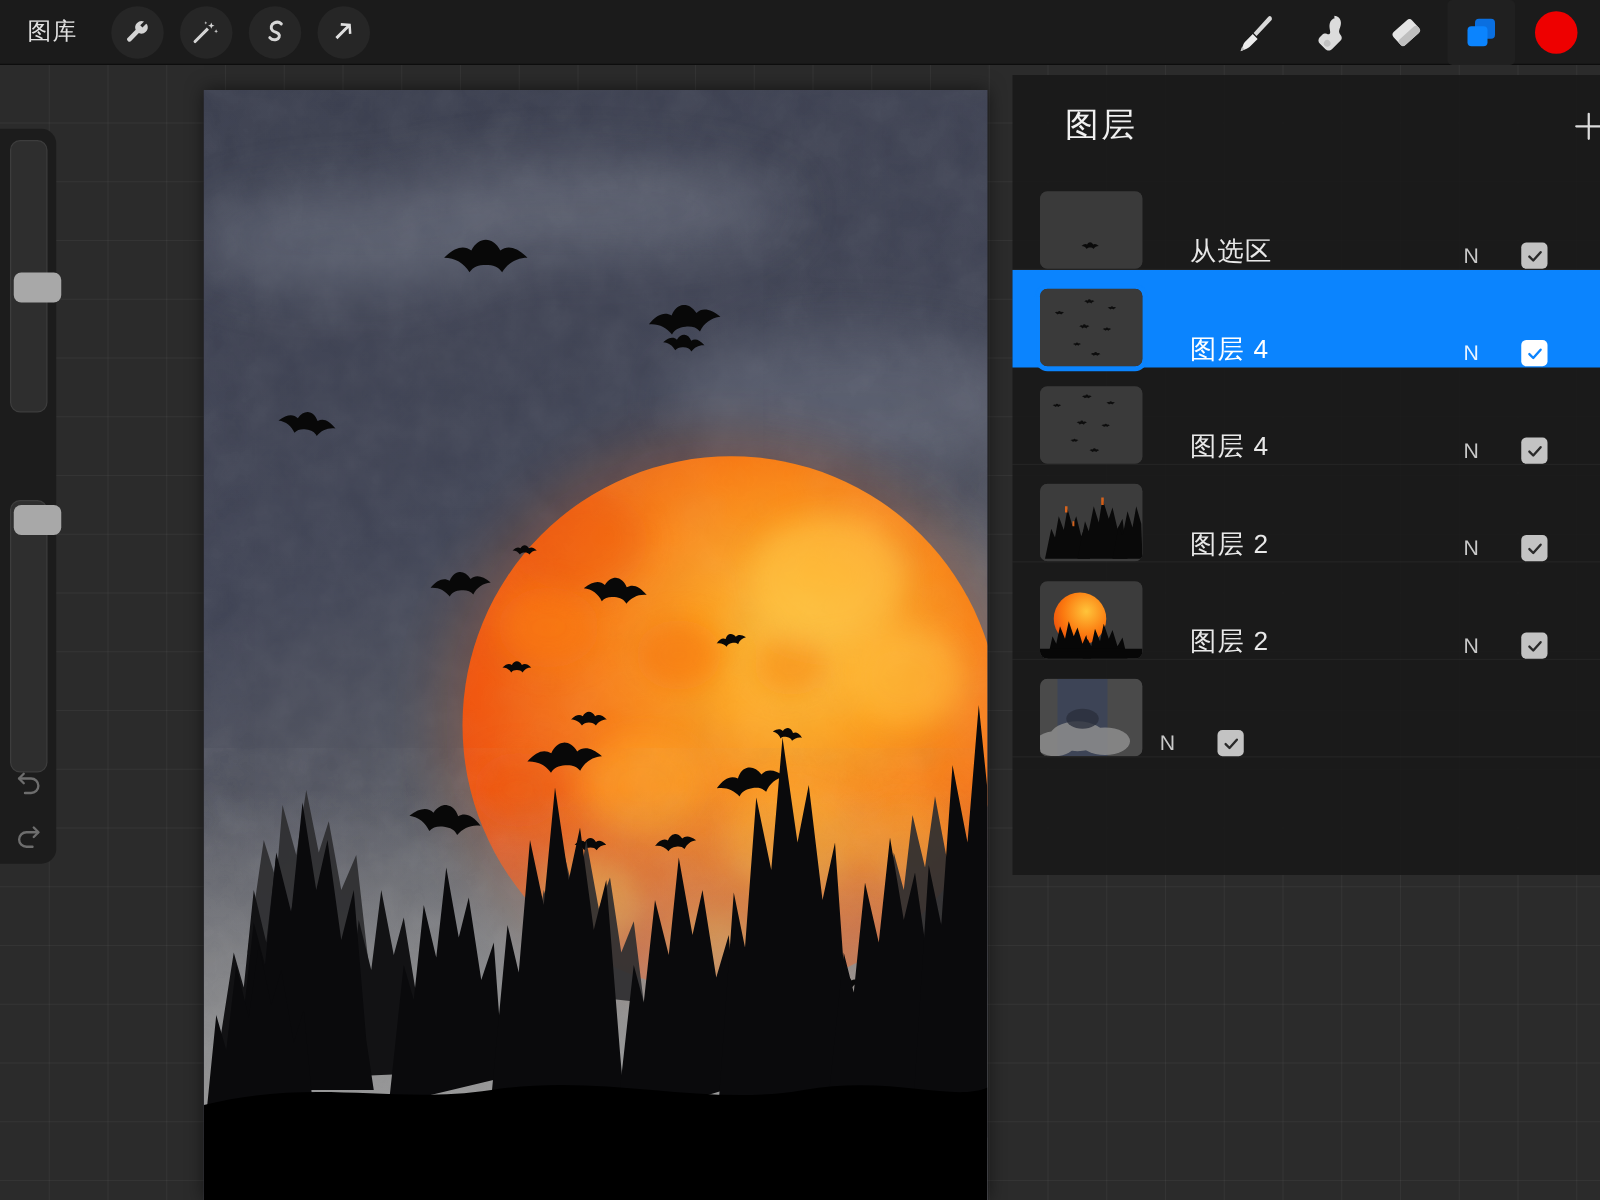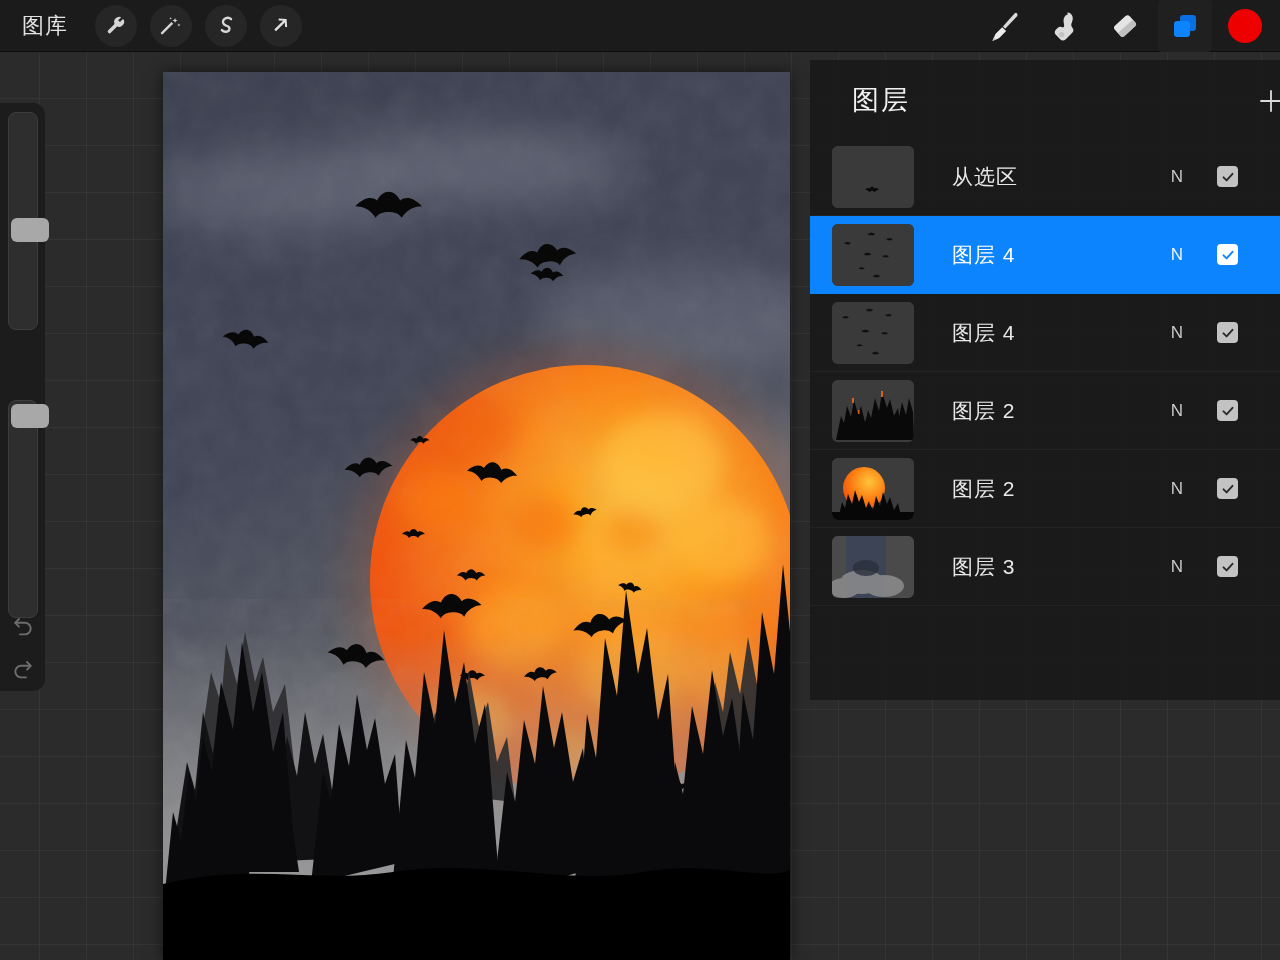--- a/index.html
+++ b/index.html
@@ -22,21 +22,21 @@
   #topbar {
     position: absolute; left: 0; top: 0; width: 1280px; height: 52px;
     background: #1b1b1b;
     border-bottom: 1px solid #0d0d0d;
     z-index: 40;
   }
   #topbar-left { position: absolute; left: 0; top: 0; height: 52px; display: flex; align-items: center; }
   #topbar-right { position: absolute; right: 0; top: 0; height: 52px; display: flex; align-items: center; }
 
   .gallery-btn {
-    color: #e2e2e2; font-size: 22px; padding: 0 14px 0 22px;
+    color: #e2e2e2; font-size: 19px; padding: 0 14px 0 22px;
     letter-spacing: 1px; line-height: 52px; cursor: pointer;
     white-space: nowrap;
   }
   .circ-btn {
     width: 42px; height: 42px; border-radius: 50%;
     background: #262626; margin-left: 13px;
     display: flex; align-items: center; justify-content: center;
     cursor: pointer;
   }
   .circ-btn svg { display: block; }
@@ -101,21 +101,21 @@
     color: #f0f0f0; font-size: 27px; letter-spacing: 2px;
   }
   #add-layer-btn {
     position: absolute; right: 38px; top: 26px;
     width: 30px; height: 30px; cursor: pointer;
     display: flex; align-items: center; justify-content: center;
   }
 
   .layer-row {
     position: relative; height: 78px; width: 470px;
-    display: flex; align-items: center;
+    display: flex; align-items: flex-end;
     border-bottom: 1px solid rgba(255,255,255,0.045);
     cursor: pointer;
   }
   .layer-row.selected { background: #0b84fe; border-bottom-color: transparent; }
   .layer-thumb {
     width: 82px; height: 62px; margin-left: 22px;
     border-radius: 6px; overflow: hidden; position: relative;
     background: #353535; flex: none;
   }
   .layer-row.selected .layer-thumb { box-shadow: 0 0 0 3px #0b84fe, 0 0 0 4px #0b84fe; }
@@ -572,21 +572,20 @@
             <rect width="82" height="62" fill="#4a4a4a"></rect>
             <rect x="14" y="0" width="40" height="62" fill="#3d4456"></rect>
             <g fill="#8e8e8e" opacity="0.85">
               <ellipse cx="30" cy="46" rx="22" ry="12"></ellipse>
               <ellipse cx="52" cy="50" rx="20" ry="11"></ellipse>
               <ellipse cx="12" cy="52" rx="16" ry="10"></ellipse>
             </g>
             <ellipse cx="34" cy="32" rx="13" ry="8" fill="#2a2f3c" opacity="0.8"></ellipse>
           </svg>
         </div>
-        <div class="layer-name">图层 3</div>
         <div class="layer-blend">N</div>
         <div class="layer-check">
           <svg width="14" height="14" viewBox="0 0 14 14">
             <path d="M2.5 7.3 5.6 10.4 11.5 3.8" fill="none" stroke-width="1.9" stroke-linecap="round" stroke-linejoin="round"></path>
           </svg>
         </div>
       </div>
 
 
     </div>

